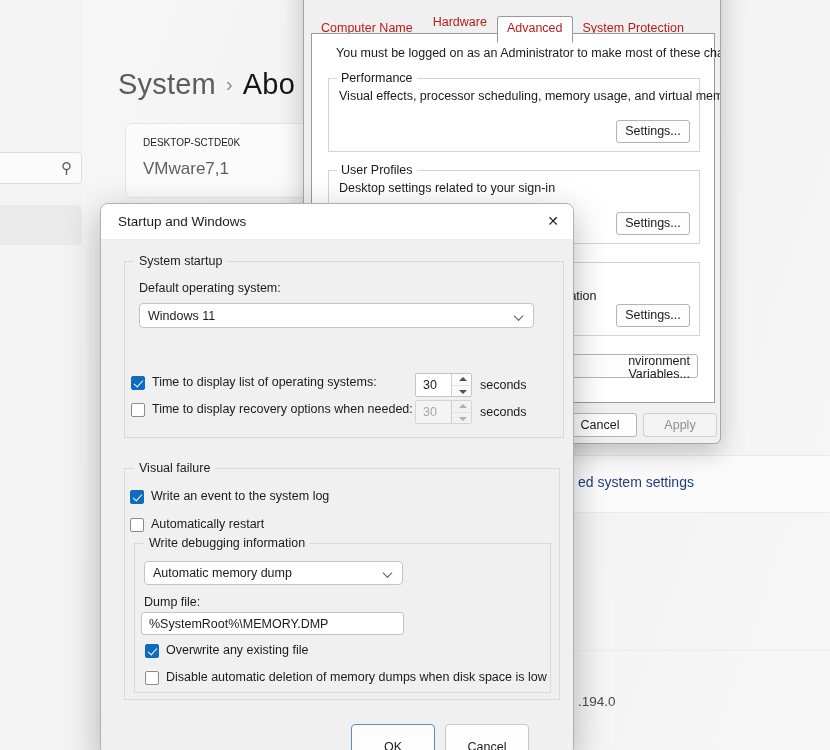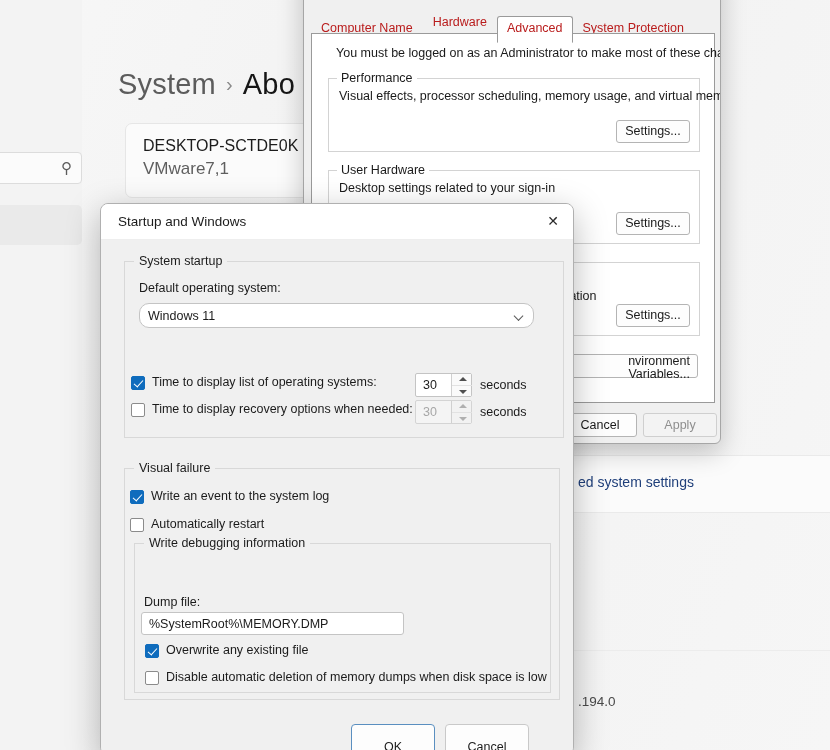--- a/index.html
+++ b/index.html
@@ -40,21 +40,21 @@
   }
   .breadcrumb .crumb-sys { color: #5c5c5c; }
   .breadcrumb .crumb-sep { color: #8a8a8a; font-size: 20px; padding: 0 10px; vertical-align: 3px; }
   .breadcrumb .crumb-cur { color: #161616; }
   .card-device {
     position: absolute; left: 125px; top: 123px; width: 420px; height: 75px;
     background: #fbfbfb; border: 1px solid #e6e6e6; border-radius: 7px;
   }
   .card-device .dev-name {
     position: absolute; left: 17px; top: 13px;
-    font-size: 16px; color: #1c1c1c;
+    font-size: 10px; color: #1c1c1c;
   }
   .card-device .dev-sub {
     position: absolute; left: 17px; top: 35px;
     font-size: 17px; color: #5f5f5f;
   }
   .card-strip {
     position: absolute; left: 125px; top: 205px; width: 420px; height: 60px;
     background: #fbfbfb; border: 1px solid #e6e6e6; border-radius: 7px;
   }
   .card-links {
@@ -178,21 +178,21 @@
     background: #f0f0f0; padding: 0 5px;
     font-size: 12.5px; color: #1b1b1b; white-space: nowrap;
   }
   .lbl {
     position: absolute; font-size: 12.5px; color: #1b1b1b; white-space: nowrap;
   }
 
   
   .combo {
     position: absolute; background: #ffffff;
-    border: 1px solid #c4c4c4; border-radius: 10px;
+    border: 1px solid #c4c4c4; border-radius: 4px;
   }
   .combo .ctext {
     position: absolute; left: 8px; top: 50%; transform: translateY(-50%);
     font-size: 12.5px; color: #1b1b1b; white-space: nowrap;
   }
   .combo .carrow {
     position: absolute; right: 9px; top: 50%; transform: translateY(-50%);
     width: 9px; height: 9px;
   }
   .combo .carrow::after {
@@ -315,21 +315,21 @@
     <div class="tabpanel">
       <div class="tp-note">You must be logged on as an Administrator to make most of these changes.</div>
 
       <div class="gbox" style="left:16px; top:44px; width:372px; height:74px;">
         <span class="gtitle">Performance</span>
         <span class="gdesc">Visual effects, processor scheduling, memory usage, and virtual memory</span>
         <button class="winbtn" style="right:9px; bottom:8px; width:74px; height:23px;">Settings...</button>
       </div>
 
       <div class="gbox" style="left:16px; top:136px; width:372px; height:74px;">
-        <span class="gtitle">User Hardware</span>
+        <span class="gtitle">User Profiles</span>
         <span class="gdesc">Desktop settings related to your sign-in</span>
         <button class="winbtn" style="right:9px; bottom:8px; width:74px; height:23px;">Settings...</button>
       </div>
 
       <div class="gbox" style="left:16px; top:228px; width:372px; height:74px;">
         <span class="gdesc" style="left:230px; top:26px;">mation</span>
         <button class="winbtn" style="right:9px; bottom:8px; width:74px; height:23px;">Settings...</button>
       </div>
 
       <button class="winbtn" style="right:16px; top:320px; width:128px; height:24px; text-align:right; padding-right:7px;">nvironment Variables...</button>
@@ -394,20 +394,24 @@
         </div>
 
         <div class="cbrow" style="left:5px; top:48px;">
           <span class="cbox"></span>
           <span class="cblabel">Automatically restart</span>
         </div>
 
         <div class="sr-gbox" style="left:9px; top:74px; width:417px; height:150px;">
           <span class="sr-gtitle">Write debugging information</span>
 
+          <div class="combo" style="left:9px; top:17px; width:259px; height:24px;">
+            <span class="ctext">Automatic memory dump</span>
+            <span class="carrow"></span>
+          </div>
 
           <span class="lbl" style="left:9px; top:51px;">Dump file:</span>
 
           <div class="tinput" style="left:6px; top:68px; width:263px; height:23px;">
             <span class="ttext">%SystemRoot%\MEMORY.DMP</span>
           </div>
 
           <div class="cbrow" style="left:10px; top:99px;">
             <span class="cbox checked"></span>
             <span class="cblabel">Overwrite any existing file</span>

